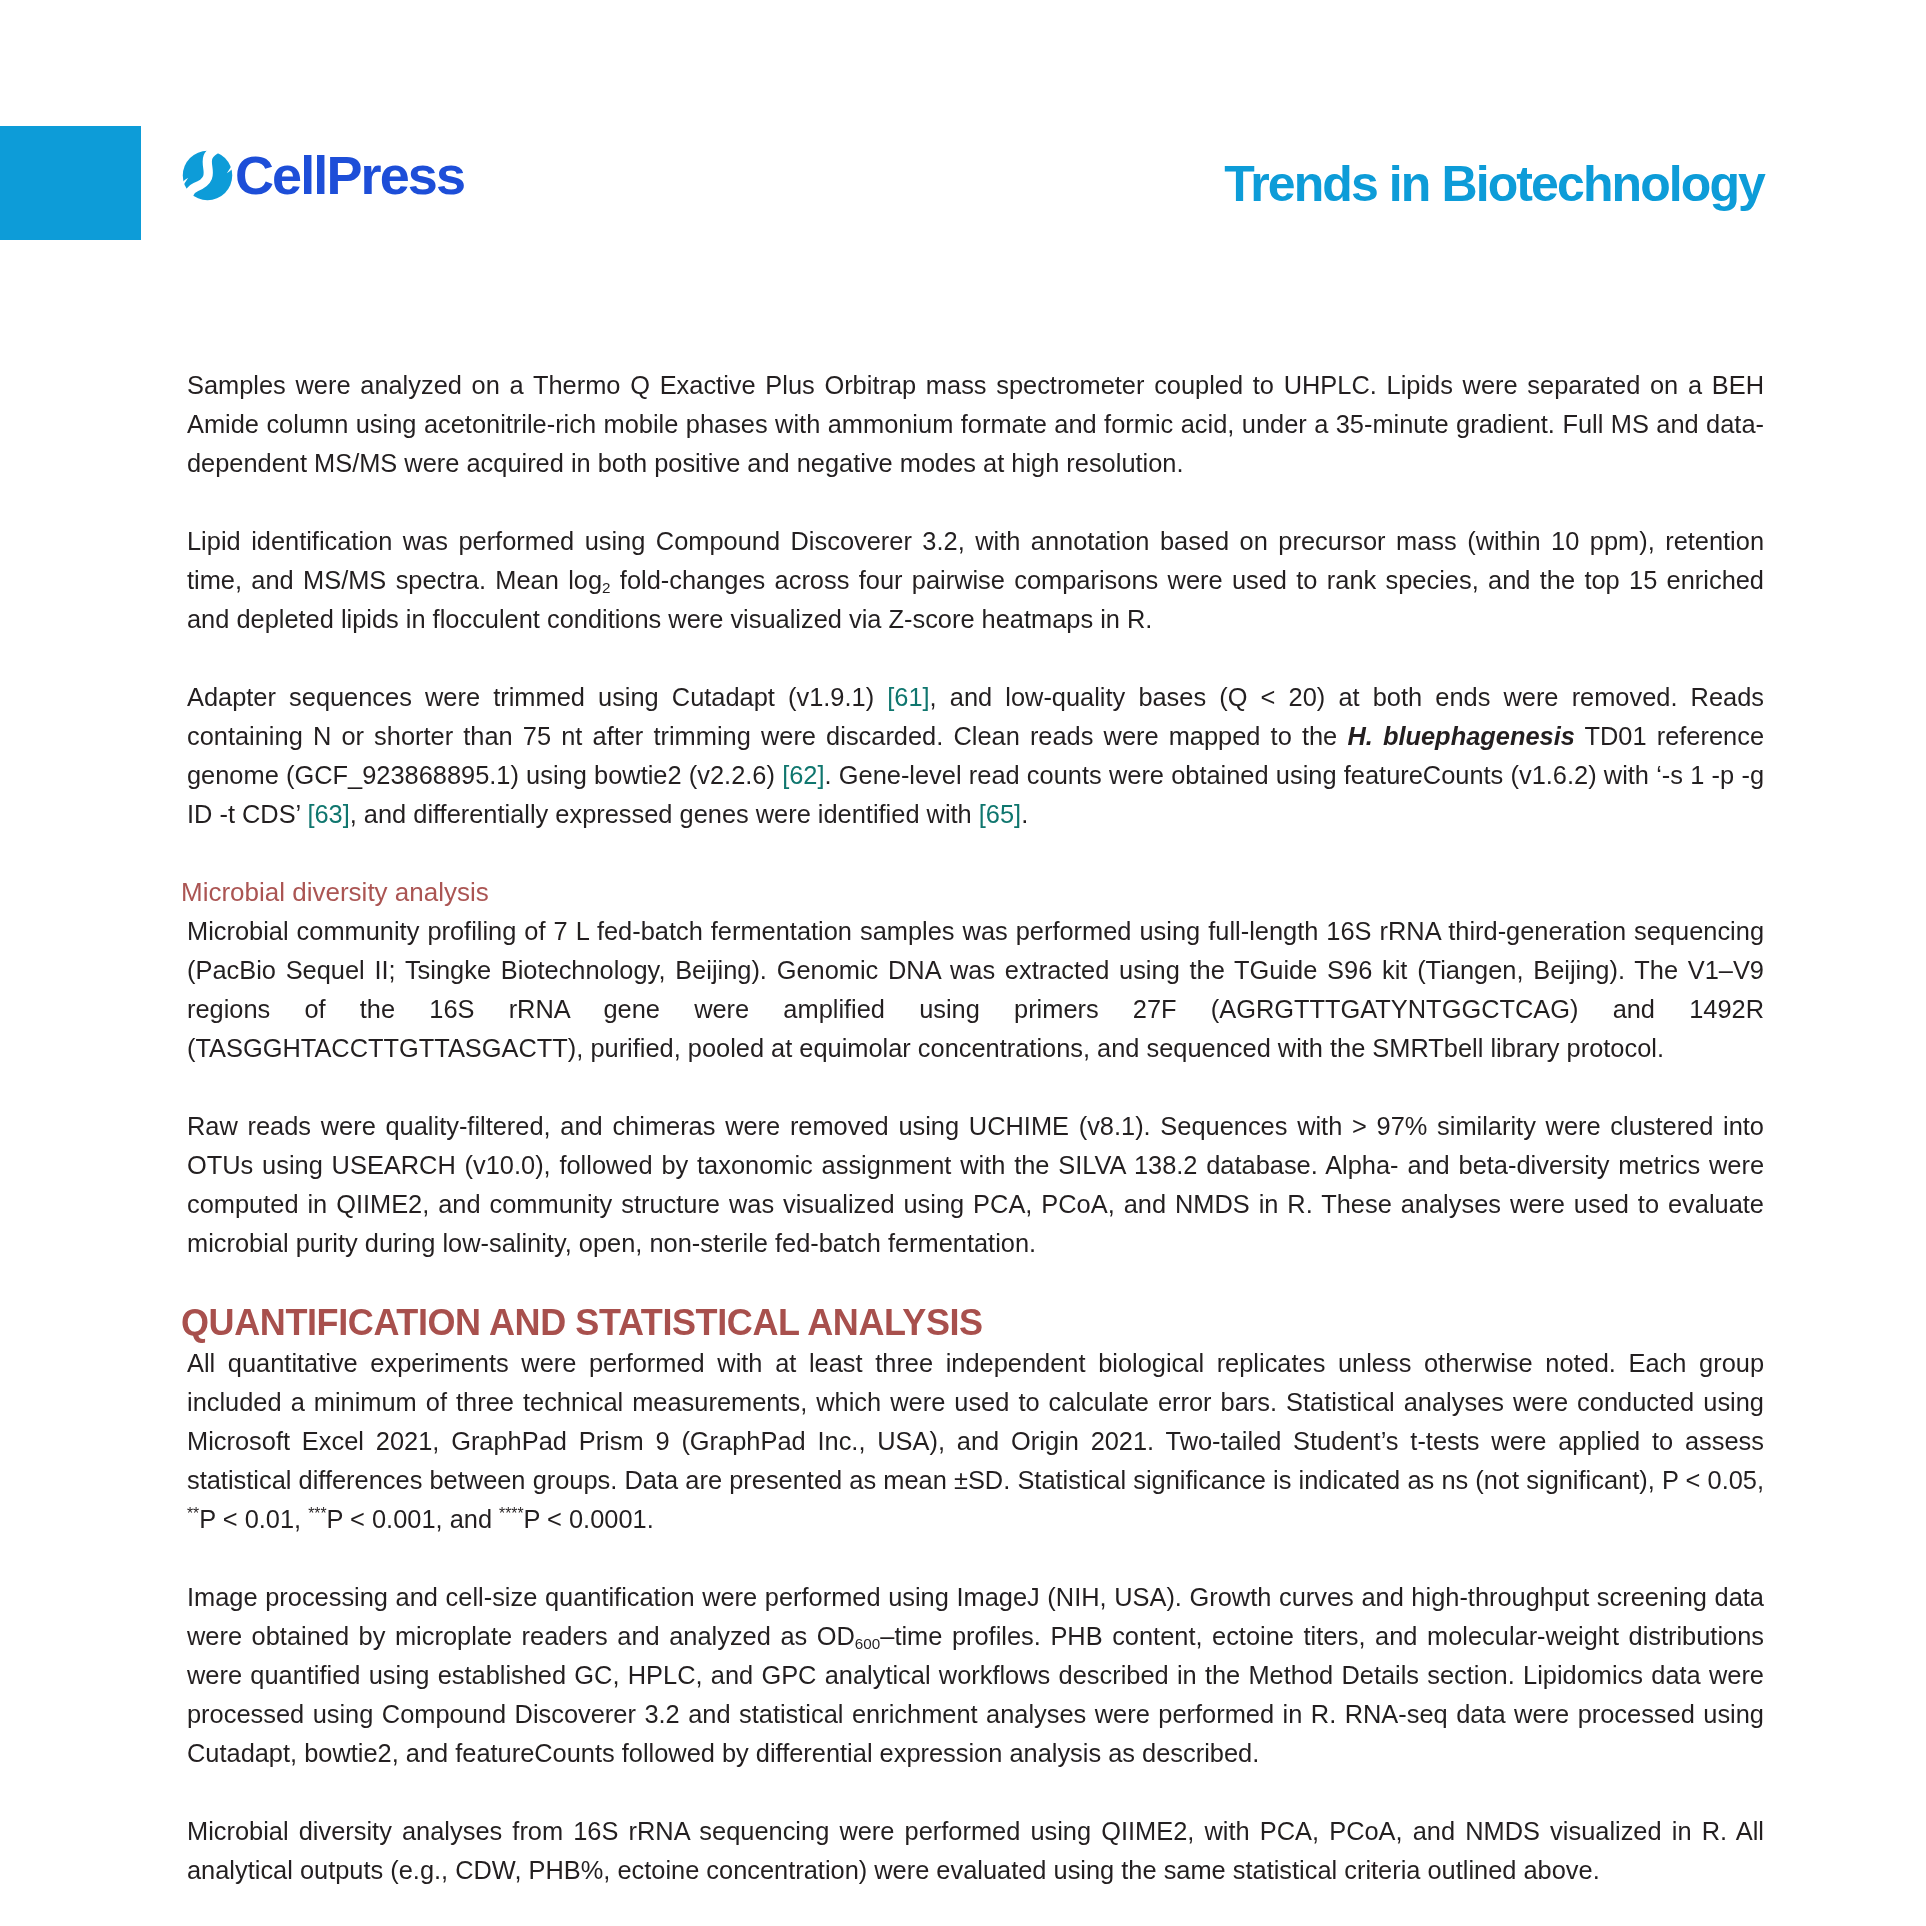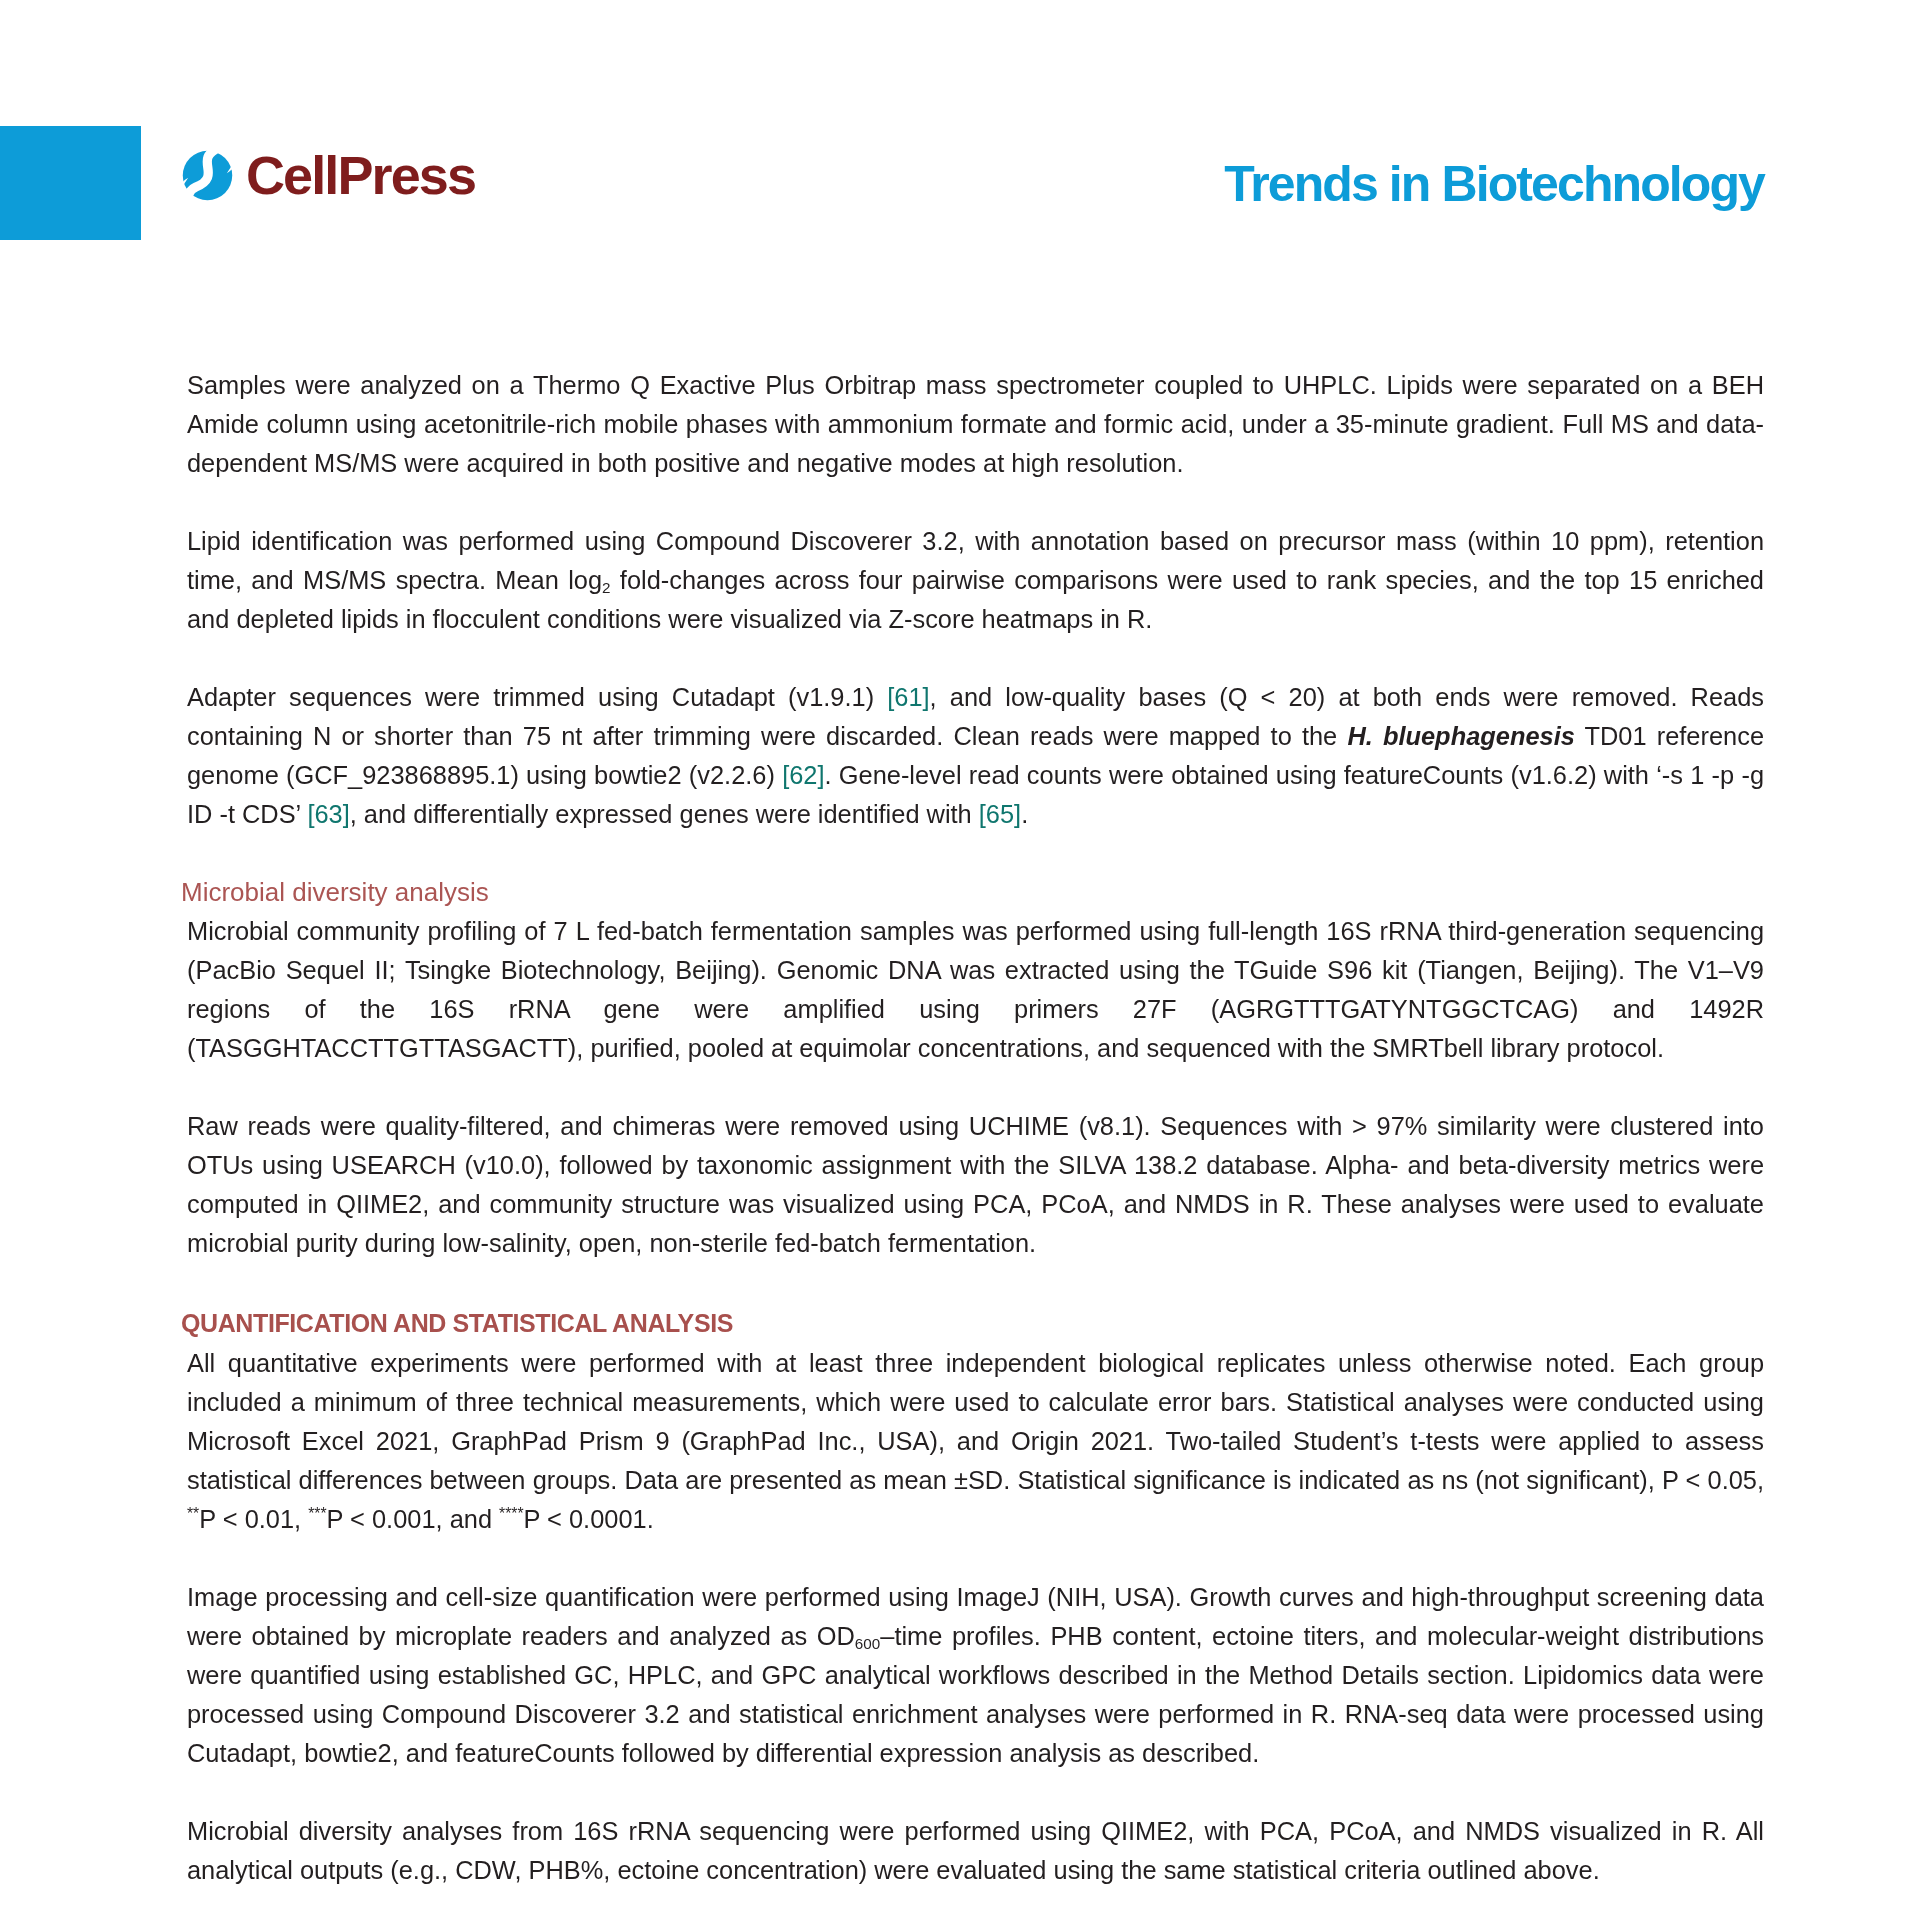--- a/index.html
+++ b/index.html
@@ -17,43 +17,43 @@
     width:141px;height:114px;
     background:#0d9cd8;
   }
   
   .logo{
     position:absolute;left:180px;top:150px;
     display:flex;align-items:center;
   }
   .logo-icon{width:55px;height:51px;display:block;}
   .logo-text{
-    font-size:54px;font-weight:bold;color:#7f1d1d;
-    letter-spacing:-1.9px;line-height:51px;margin-left:11px;
+    font-size:54px;font-weight:bold;color:#1d4ed8;
+    letter-spacing:-1.9px;line-height:51px;margin-left:0;
   }
   .journal-title{
     position:absolute;top:156px;right:174px;
     font-size:50px;font-weight:bold;color:#0d9cd8;
     letter-spacing:-1.9px;line-height:57px;white-space:nowrap;
   }
   
   .content{
     position:absolute;left:181px;top:0;
     width:1583px;
     padding-top:366px;
     font-size:25.4px;line-height:39px;
     text-align:justify;
   }
   .para{margin:0 0 39px 6px;}
   .subheading{
     margin:0;font-size:26px;line-height:39px;font-weight:normal;
     color:#ab5553;text-align:left;
   }
   .main-heading{
-    margin:0;font-size:25px;line-height:42px;font-weight:bold;
+    margin:0;font-size:36px;line-height:42px;font-weight:bold;
     color:#a8504d;text-align:left;letter-spacing:-0.4px;
   }
   
   .seg-cite{color:#0f766e;}
   .seg-i{font-style:italic;font-weight:bold;}
   .seg-sub{font-size:0.6em;vertical-align:-0.25em;line-height:0;}
   .seg-sup{font-size:0.62em;vertical-align:0.55em;line-height:0;}
 </style>
 </head>
 <body>

